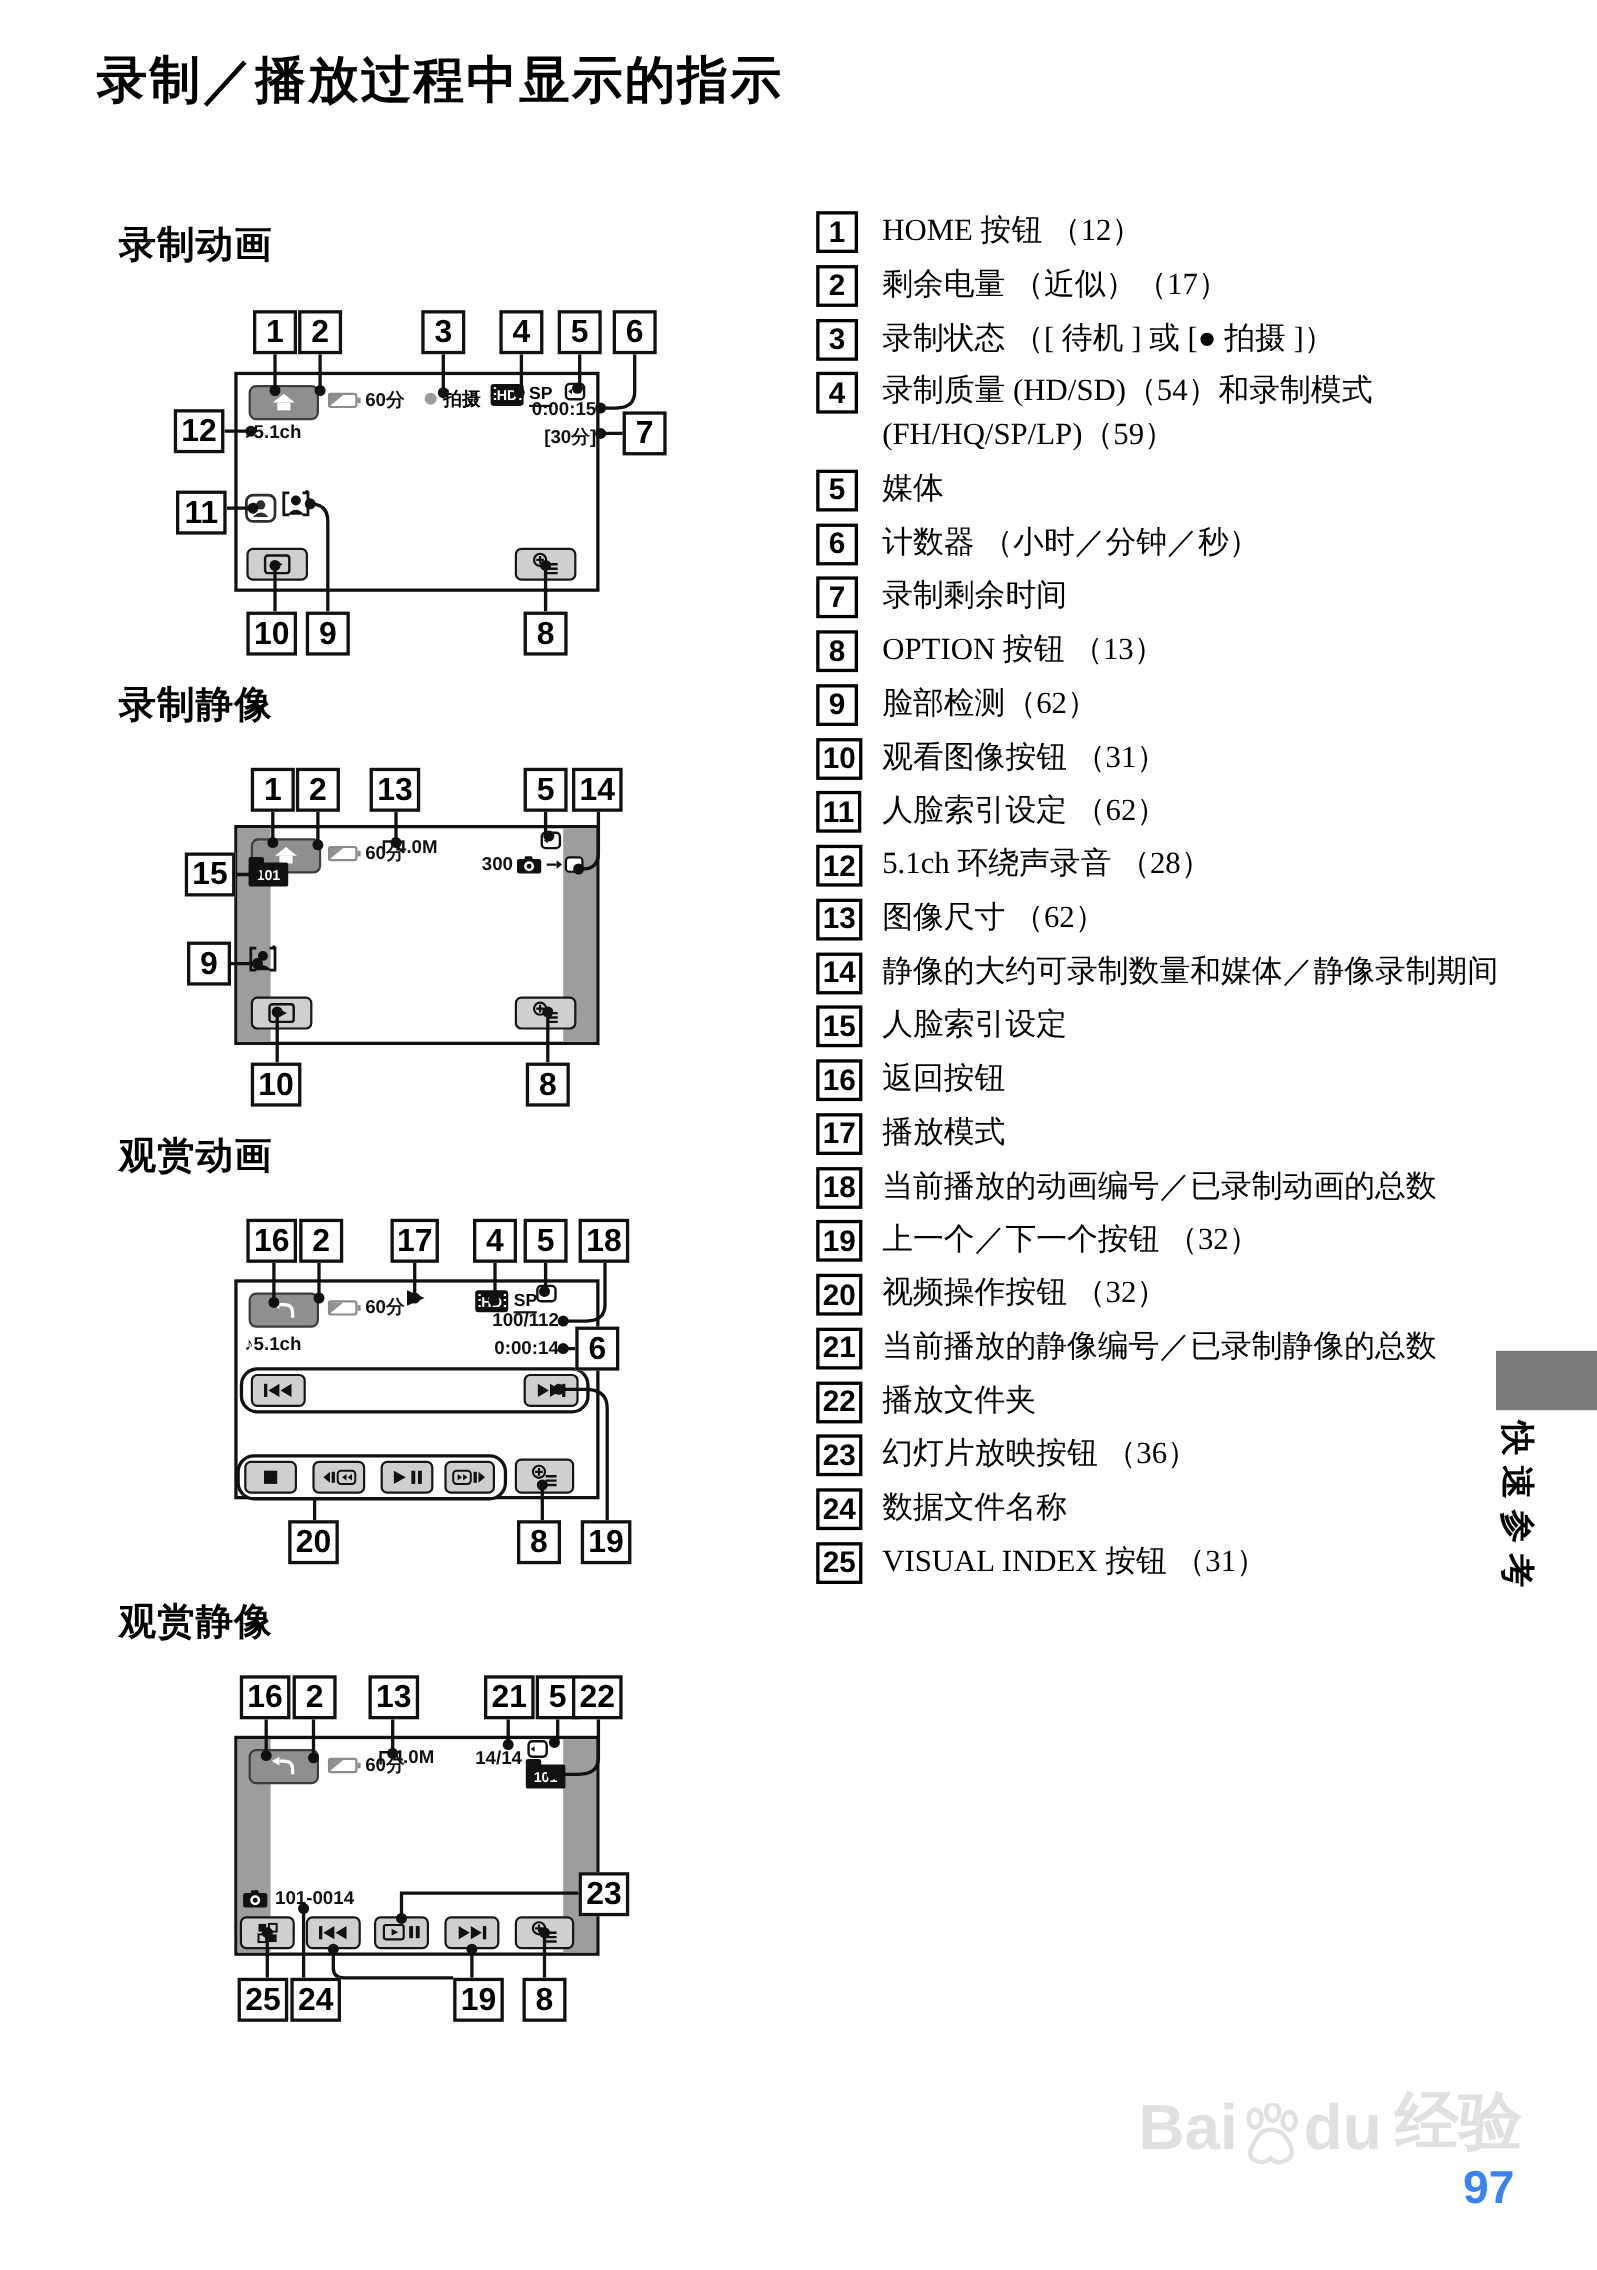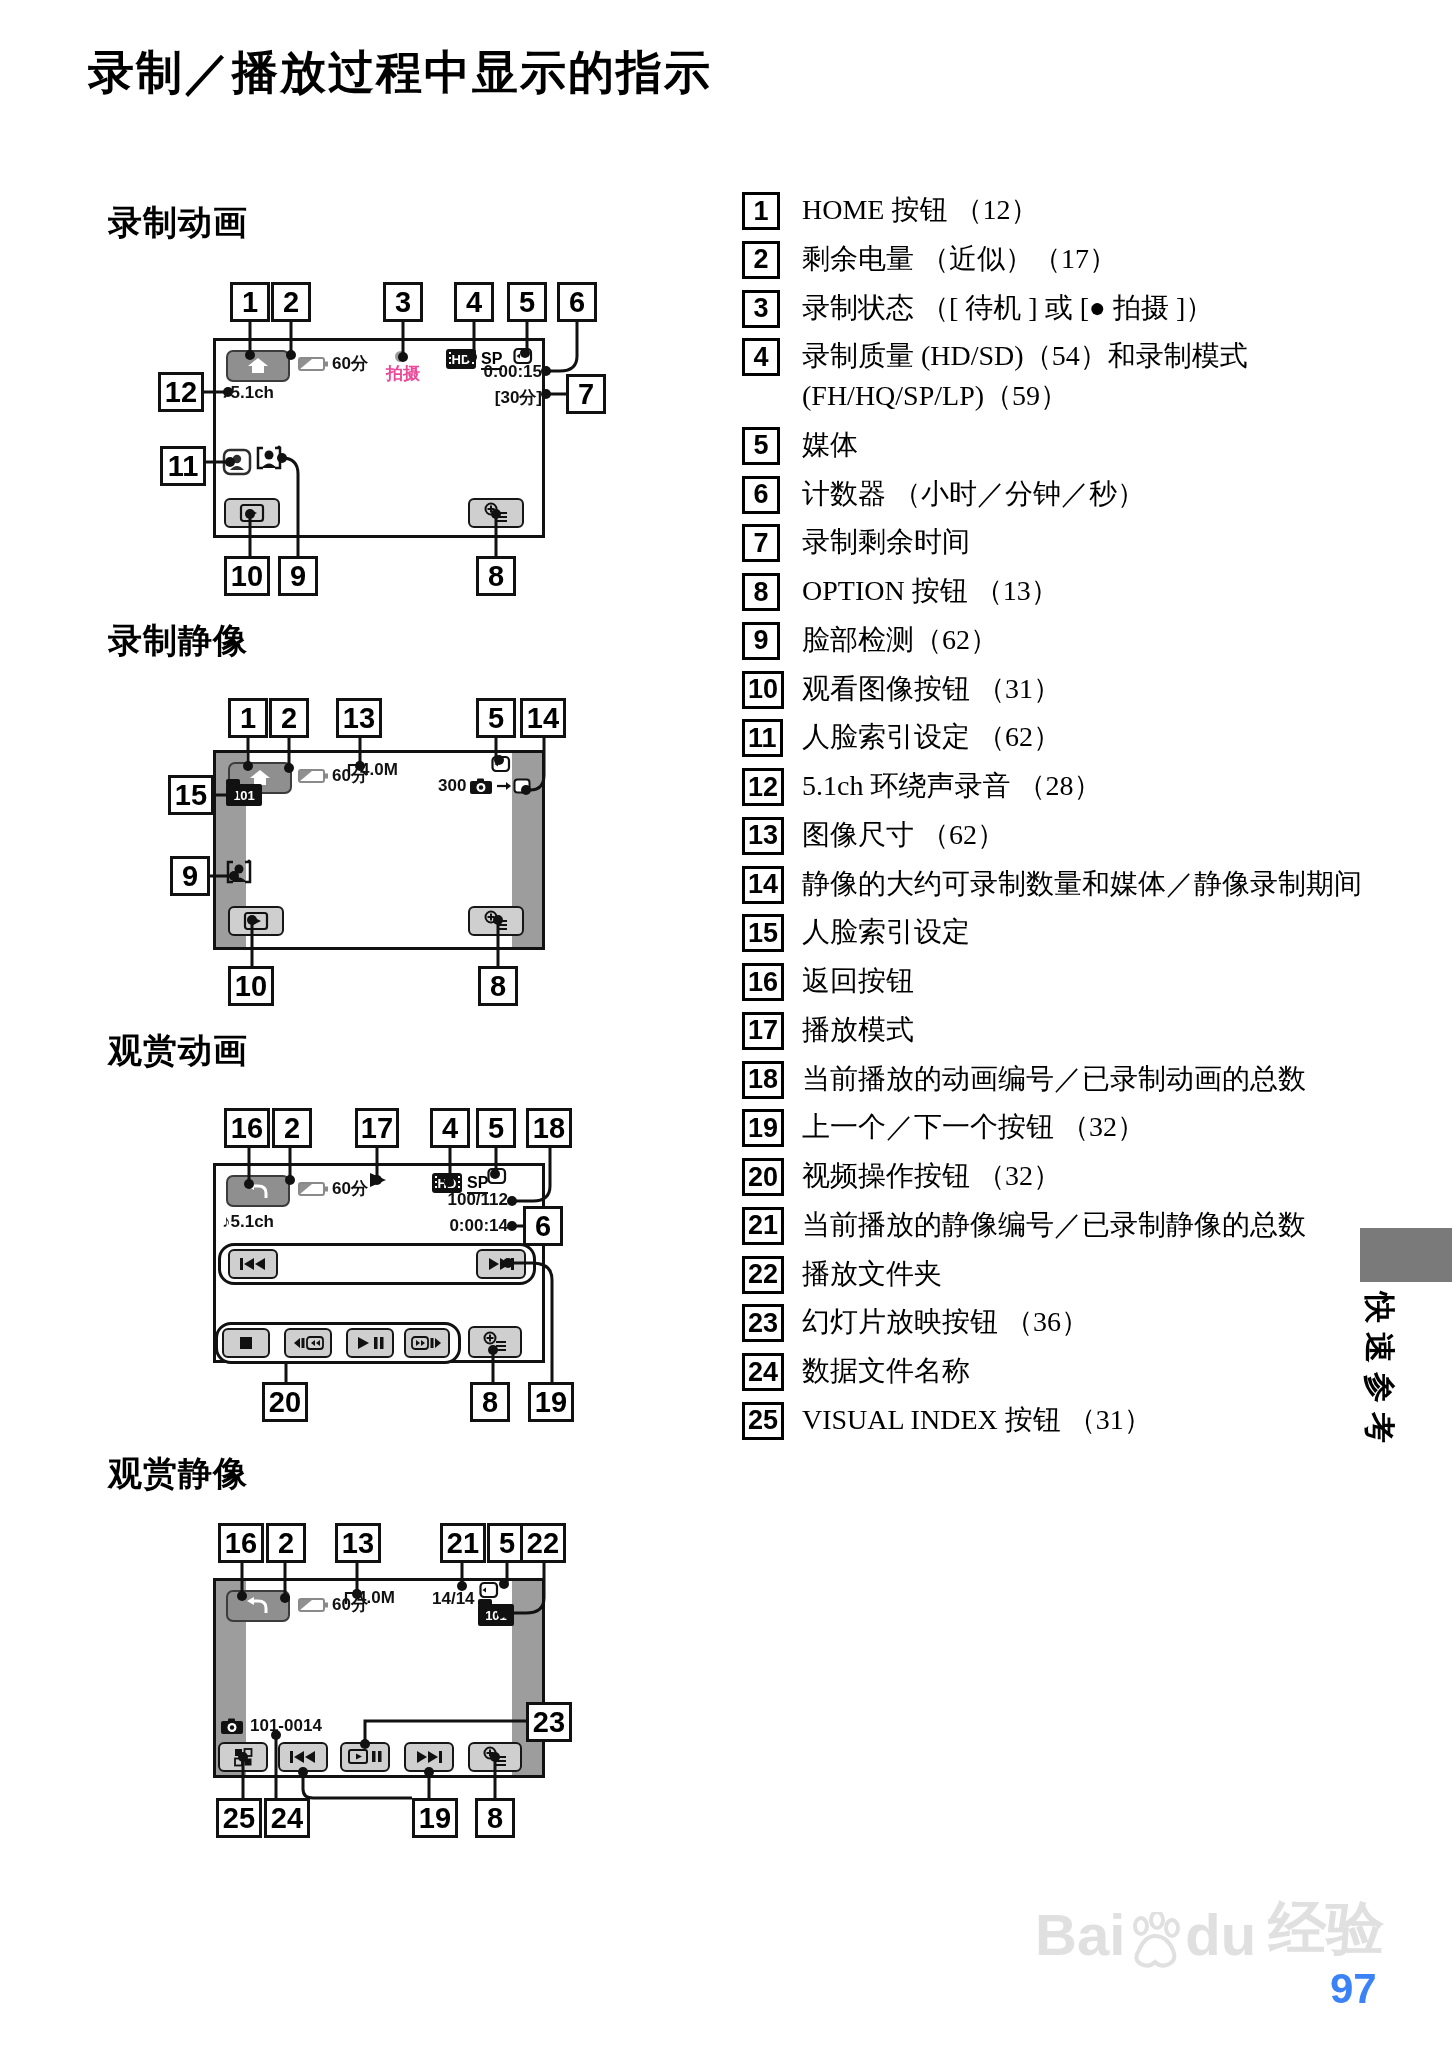--- a/index.html
+++ b/index.html
@@ -13,21 +13,21 @@
   .co{position:absolute;z-index:6;display:flex;align-items:center;justify-content:center;background:#fff;
       border:3.5px solid #111;font:bold 29px/1 "Liberation Sans",sans-serif;box-sizing:border-box;height:40px;}
   .btnD{position:absolute;background:#8f8f8f;border:2px solid #3c3c3c;border-radius:7px;z-index:2;
         display:flex;align-items:center;justify-content:center;box-sizing:border-box;}
   .btnL{position:absolute;background:#cfcfcf;border:2.5px solid #161616;border-radius:6px;z-index:2;
         display:flex;align-items:center;justify-content:center;box-sizing:border-box;}
   .group{position:absolute;border:3px solid #111;border-radius:16px;background:#fff;z-index:1;box-sizing:border-box;}
   .hud{position:absolute;font:bold 17px "Liberation Sans",sans-serif;color:#111;z-index:2;white-space:nowrap;
        display:flex;align-items:center;}
   .right{justify-content:flex-end;text-align:right;}
-  .gray{color:#ec4899;flex-direction:column;}
+  .gray{color:#000000;}
   .rdot{width:11px;height:11px;border-radius:50%;background:#9c9c9c;display:inline-block;margin-right:6px;}
   .hdb{position:absolute;background:#101010;border-radius:3px;z-index:2;display:flex;align-items:center;
        justify-content:center;font:bold 13px "Liberation Sans",sans-serif;color:#fff;}
   .hdb::before,.hdb::after{content:"";position:absolute;top:3px;bottom:3px;width:2px;
        background:repeating-linear-gradient(to bottom,#fff 0 2px,rgba(0,0,0,0) 2px 5px);}
   .hdb::before{left:2.5px;}.hdb::after{right:2.5px;}
   .spb{position:absolute;font:bold 16px "Liberation Sans",sans-serif;border-bottom:2.5px solid #111;
        z-index:2;line-height:1.15;}
   .folder{position:absolute;background:#111;color:#fff;z-index:2;font:bold 13px "Liberation Sans",sans-serif;
        display:flex;align-items:center;justify-content:center;border-radius:2px;}

